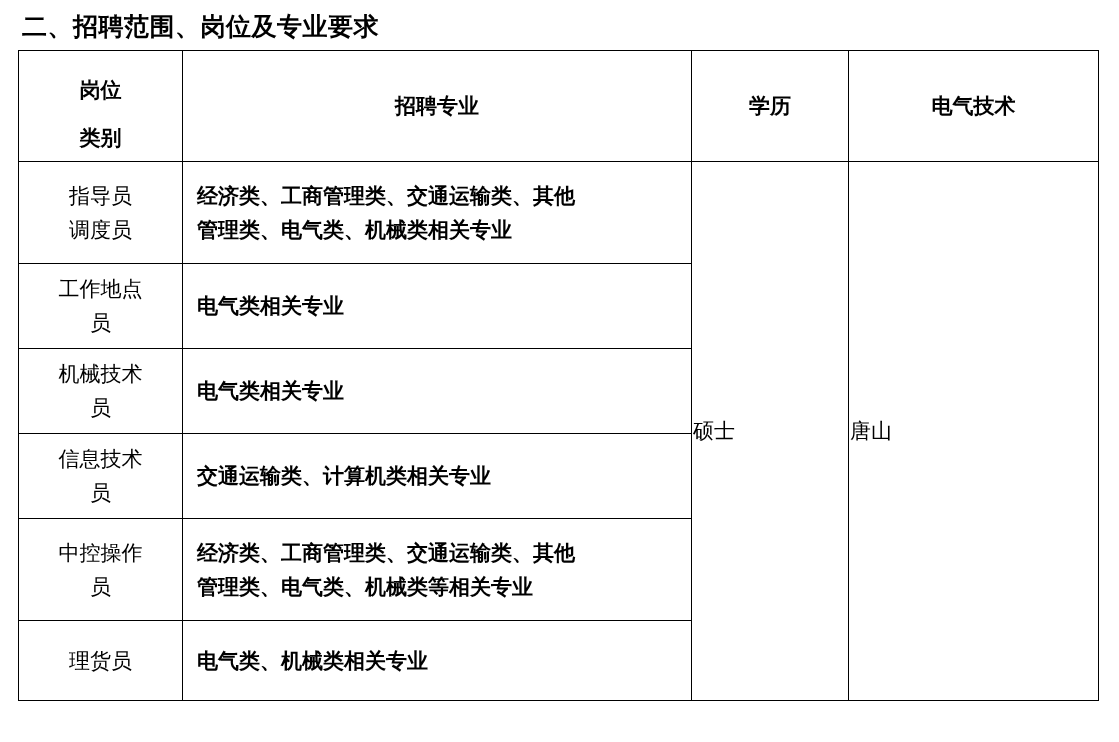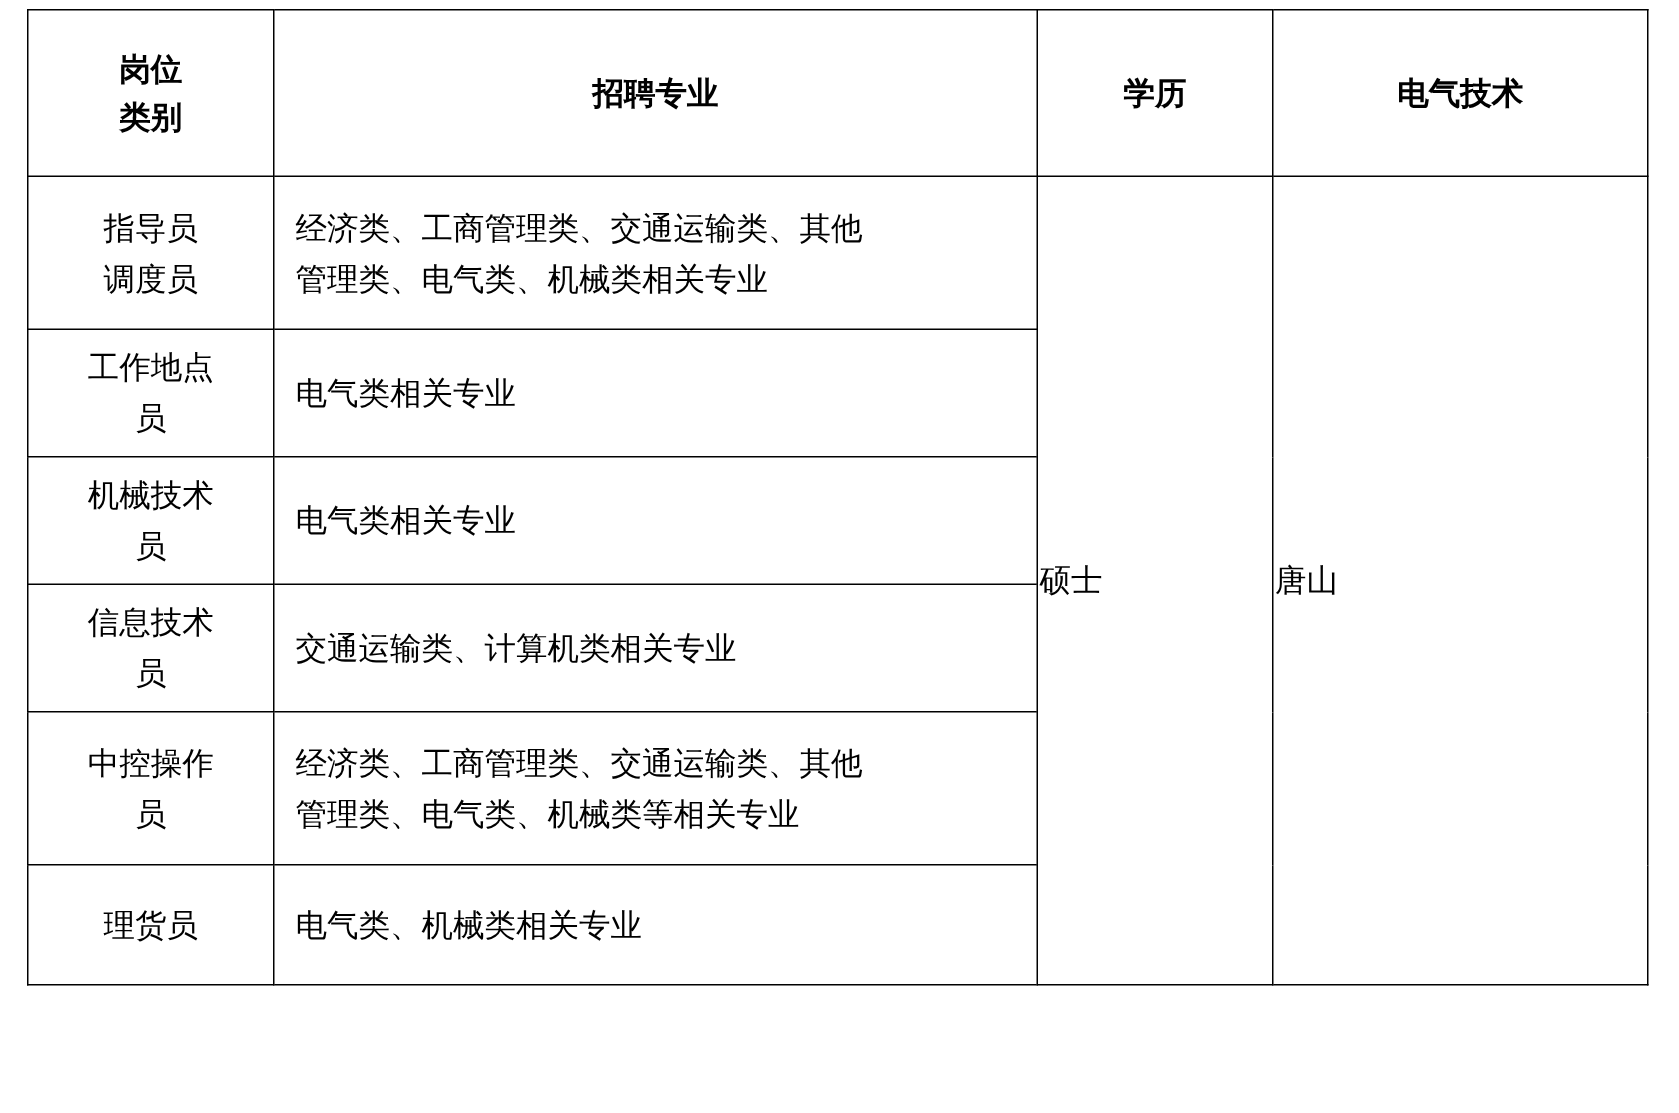--- a/index.html
+++ b/index.html
@@ -53,43 +53,46 @@
     text-align: center;
     font-family: "DejaVu Sans", "Liberation Sans", sans-serif;
     font-weight: bold;
     font-size: 22px;
     height: 102px;
     padding: 4px 6px;
   }
   .hdr .two-line {
     display: block;
     line-height: 32px;
+    margin-top: 16px;
   }
   .cat {
     text-align: center;
     padding: 8px 6px;
   }
   .major {
     text-align: left;
     padding: 8px 10px 8px 14px;
+    font-weight: bold;
   }
   .edu, .loc {
     text-align: left;
     vertical-align: middle;
     font-size: 21px;
   }
   .r-tall { height: 102px; padding-left: 12px; }
   .r-med  { height: 82px; }
   .r-last { height: 80px; }
 </style>
 </head>
 <body>
 
 <div class="page">
 
+  <div class="section-title">二、招聘范围、岗位及专业要求</div>
 
   <table class="recruit">
     <colgroup>
       <col class="c-cat">
       <col class="c-major">
       <col class="c-edu">
       <col class="c-loc">
     </colgroup>
     <tbody>
       <tr>

